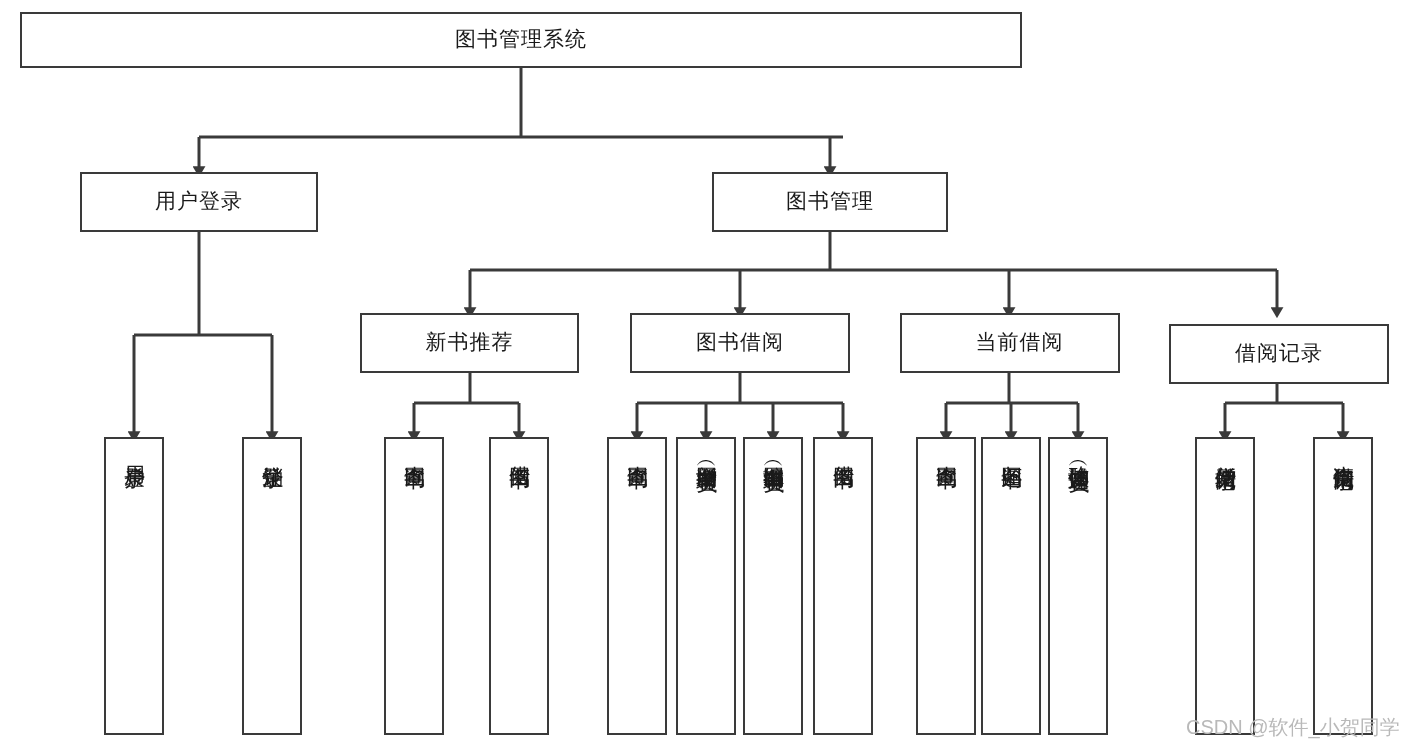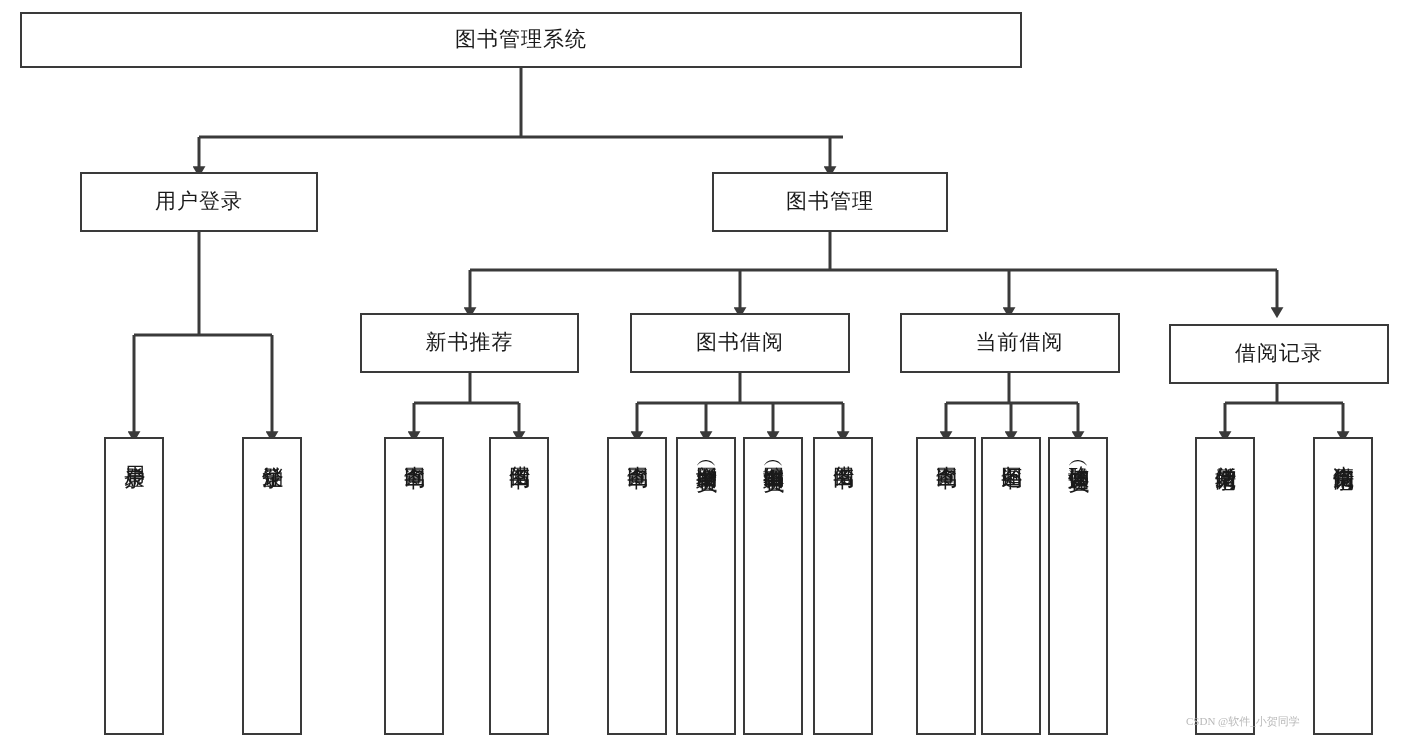--- a/index.html
+++ b/index.html
@@ -55,25 +55,25 @@
     align-items: center;
   }
   .node-v > span {
     writing-mode: vertical-rl;
     text-orientation: upright;
   }
   .watermark {
     position: absolute;
     left: 1186px;
     top: 714px;
-    font-size: 11px;
+    font-size: 20px;
     color: #b9b9b9;
     white-space: nowrap;
     z-index: 3;
-    font-family: Liberation Serif, serif;
+    font-family: Liberation Sans, sans-serif;
   }
 </style>
 </head>
 <body>
 
 <div id="canvas">
 
   <svg id="wires" viewBox="0 0 1405 747" xmlns="http://www.w3.org/2000/svg">
     <defs>
       <marker id="arrow" viewBox="0 0 12 14" refX="2" refY="7" markerWidth="11" markerHeight="13" orient="auto-start-reverse" markerUnits="userSpaceOnUse">

